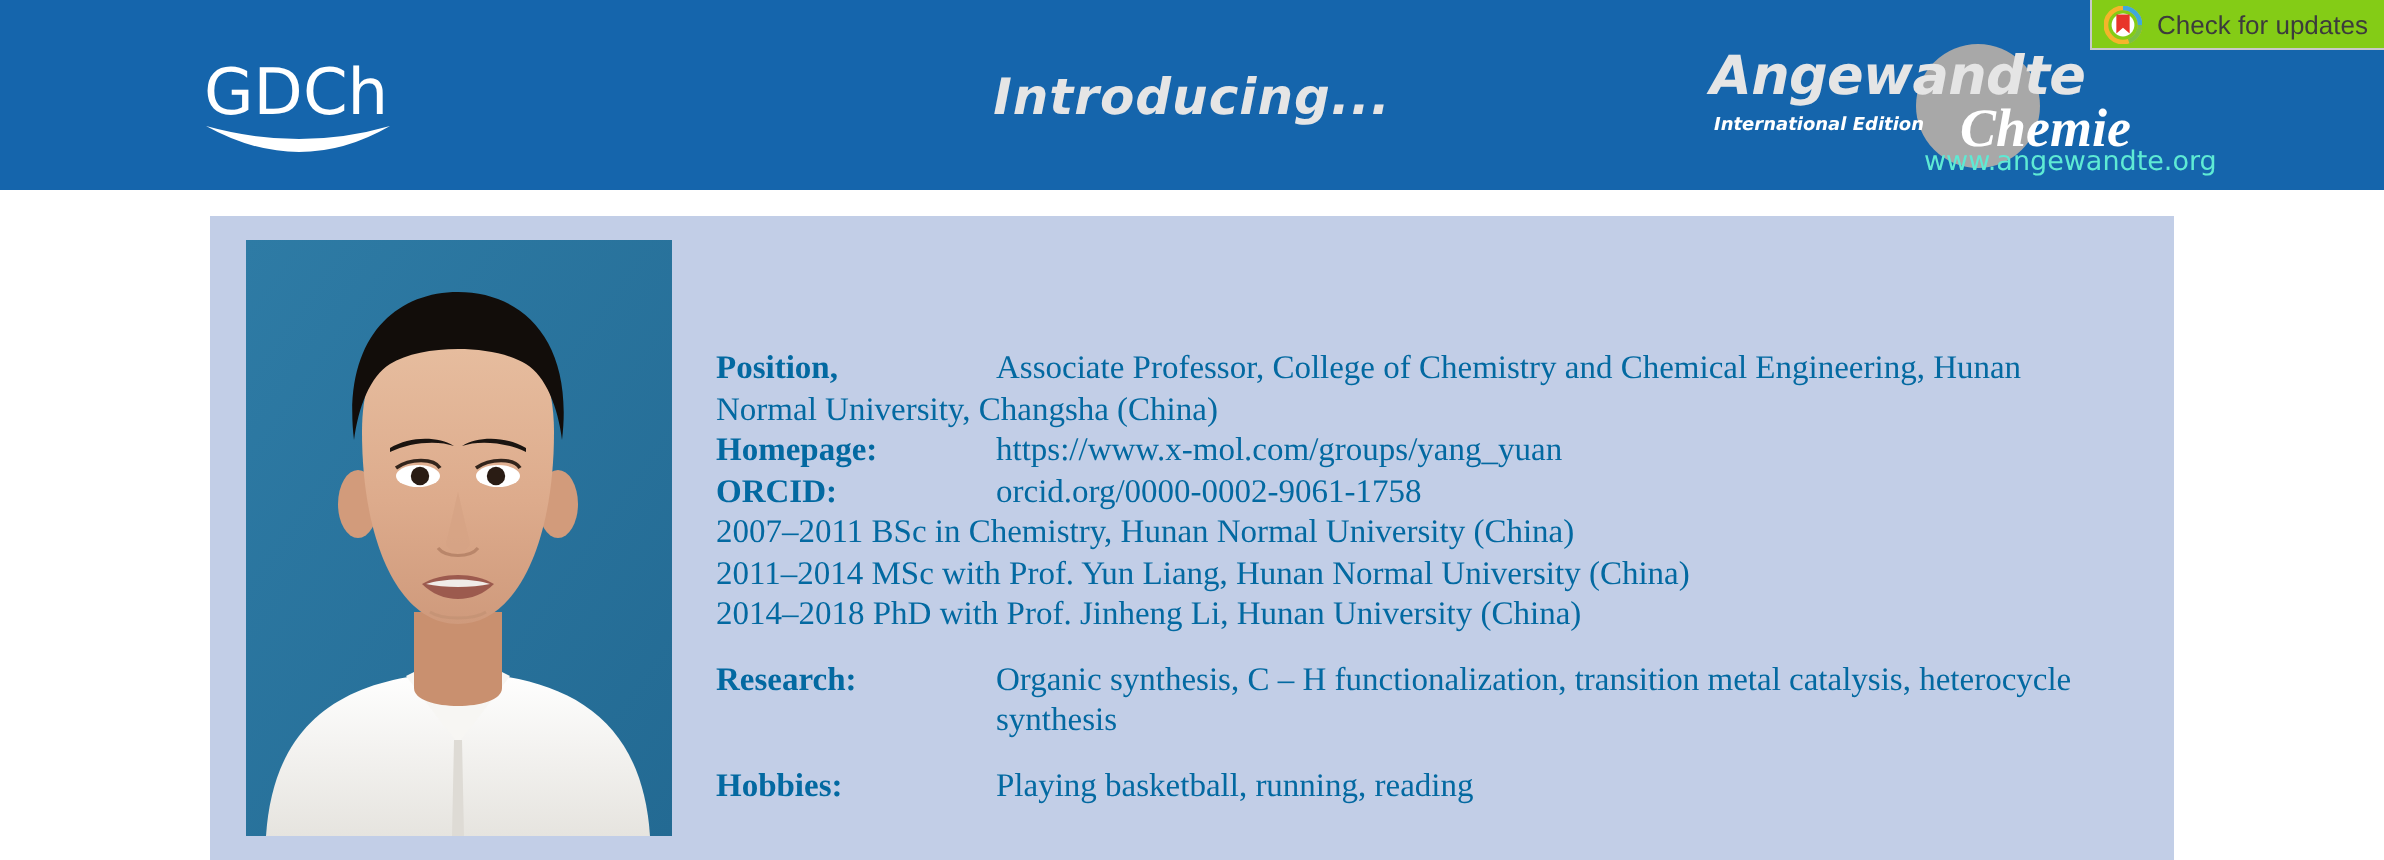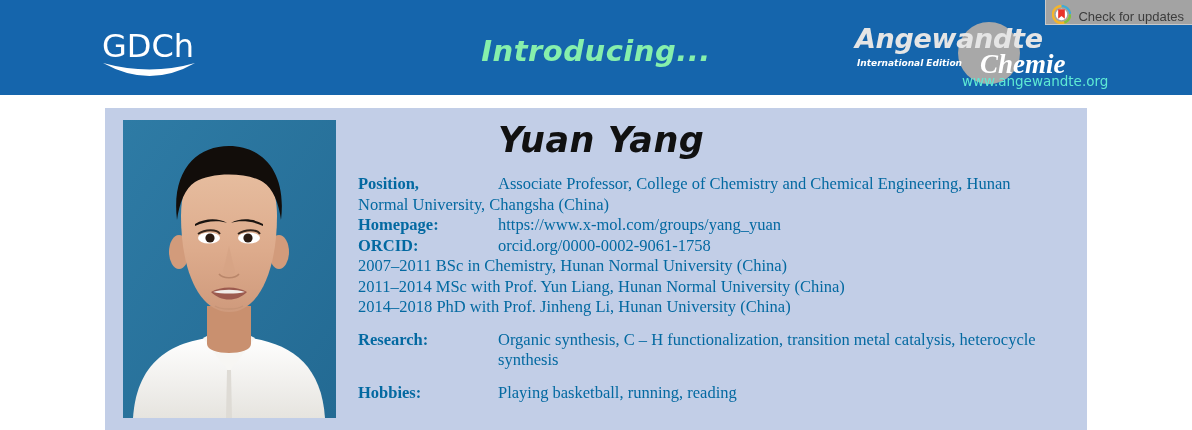--- a/index.html
+++ b/index.html
@@ -34,25 +34,25 @@
   }
   .gdch-logo svg { display: block; }
 
   
   .banner-title {
     position: absolute;
     left: 0;
     top: 34px;
     width: 1192px;
     text-align: center;
-    color: #86efac;
-    font-family: "DejaVu Sans", sans-serif;
-    font-style: italic;
-    font-weight: bold;
-    font-size: 29px;
+    color: #e5e5e5;
+    font-family: "DejaVu Sans", sans-serif;
+    font-style: italic;
+    font-weight: bold;
+    font-size: 25px;
     letter-spacing: 0.5px;
   }
 
   
   .angew-logo {
     position: absolute;
     left: 855px;
     top: 20px;
     width: 240px;
     height: 72px;
@@ -107,26 +107,26 @@
     font-size: 13.5px;
     color: #5eead4;
   }
 
   
   .crossmark {
     position: absolute;
     right: 0px;
     top: 0px;
     height: 25px;
-    background: #a3a3a3;
+    background: #84cc16;
     border: 1px solid #c9c9c9;
     border-top: none;
     border-right: none;
     display: flex;
-    align-items: flex-end;
+    align-items: center;
     padding: 0 8px 0 6px;
     box-sizing: border-box;
   }
   .crossmark-icon { width: 19px; height: 19px; margin-right: 7px; flex: 0 0 auto; }
   .crossmark-label {
     font-family: "Liberation Sans", sans-serif;
     font-size: 13px;
     color: #3c3c3c;
     white-space: nowrap;
   }
@@ -274,21 +274,20 @@
       <ellipse cx="106" cy="154" rx="10" ry="4" fill="#c89madd" opacity="0"></ellipse>
       <path d="M96 154 C100 159 112 159 116 154" fill="none" stroke="#b9866a" stroke-width="1.6"></path>
 
       <path d="M88 172 C98 166 114 166 124 172 C114 182 98 182 88 172 Z" fill="#9c5a4e"></path>
       <path d="M90 172 C99 169 113 169 122 172 C113 174 99 174 90 172 Z" fill="#f0ece8"></path>
 
       <path d="M92 186 C98 190 114 190 120 186" fill="none" stroke="#c08f71" stroke-width="1.4" opacity="0.6"></path>
     </svg>
   </div>
 
-  <div class="person-name">Yuan Yang</div>
 
   <div class="details">
 
     <div class="row">
       <div class="row-label">Position,</div>
       <div class="row-value">
         <span class="vline">Associate Professor, College of Chemistry and Chemical Engineering, Hunan</span>
       </div>
     </div>
 

